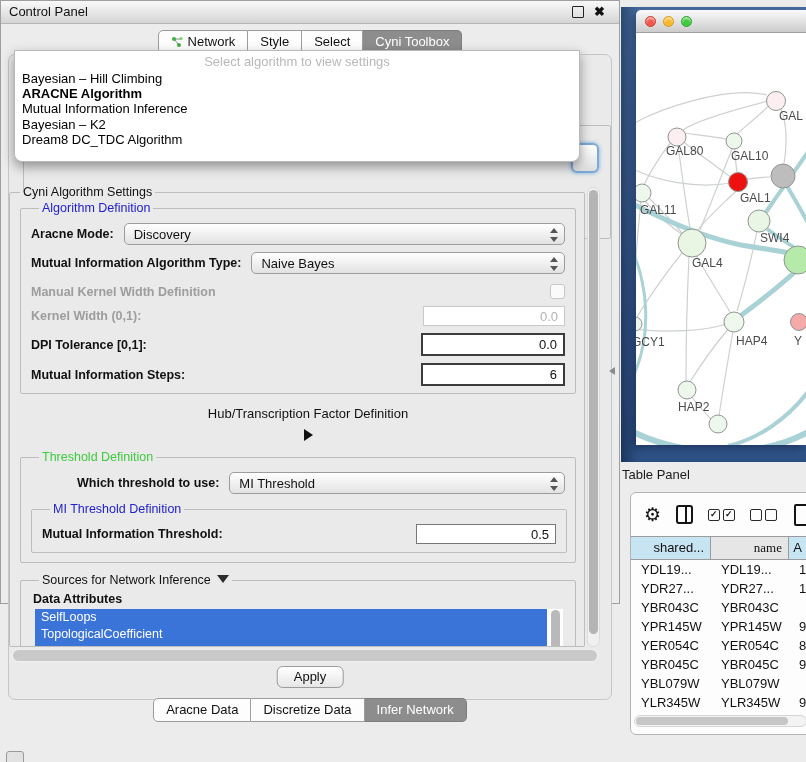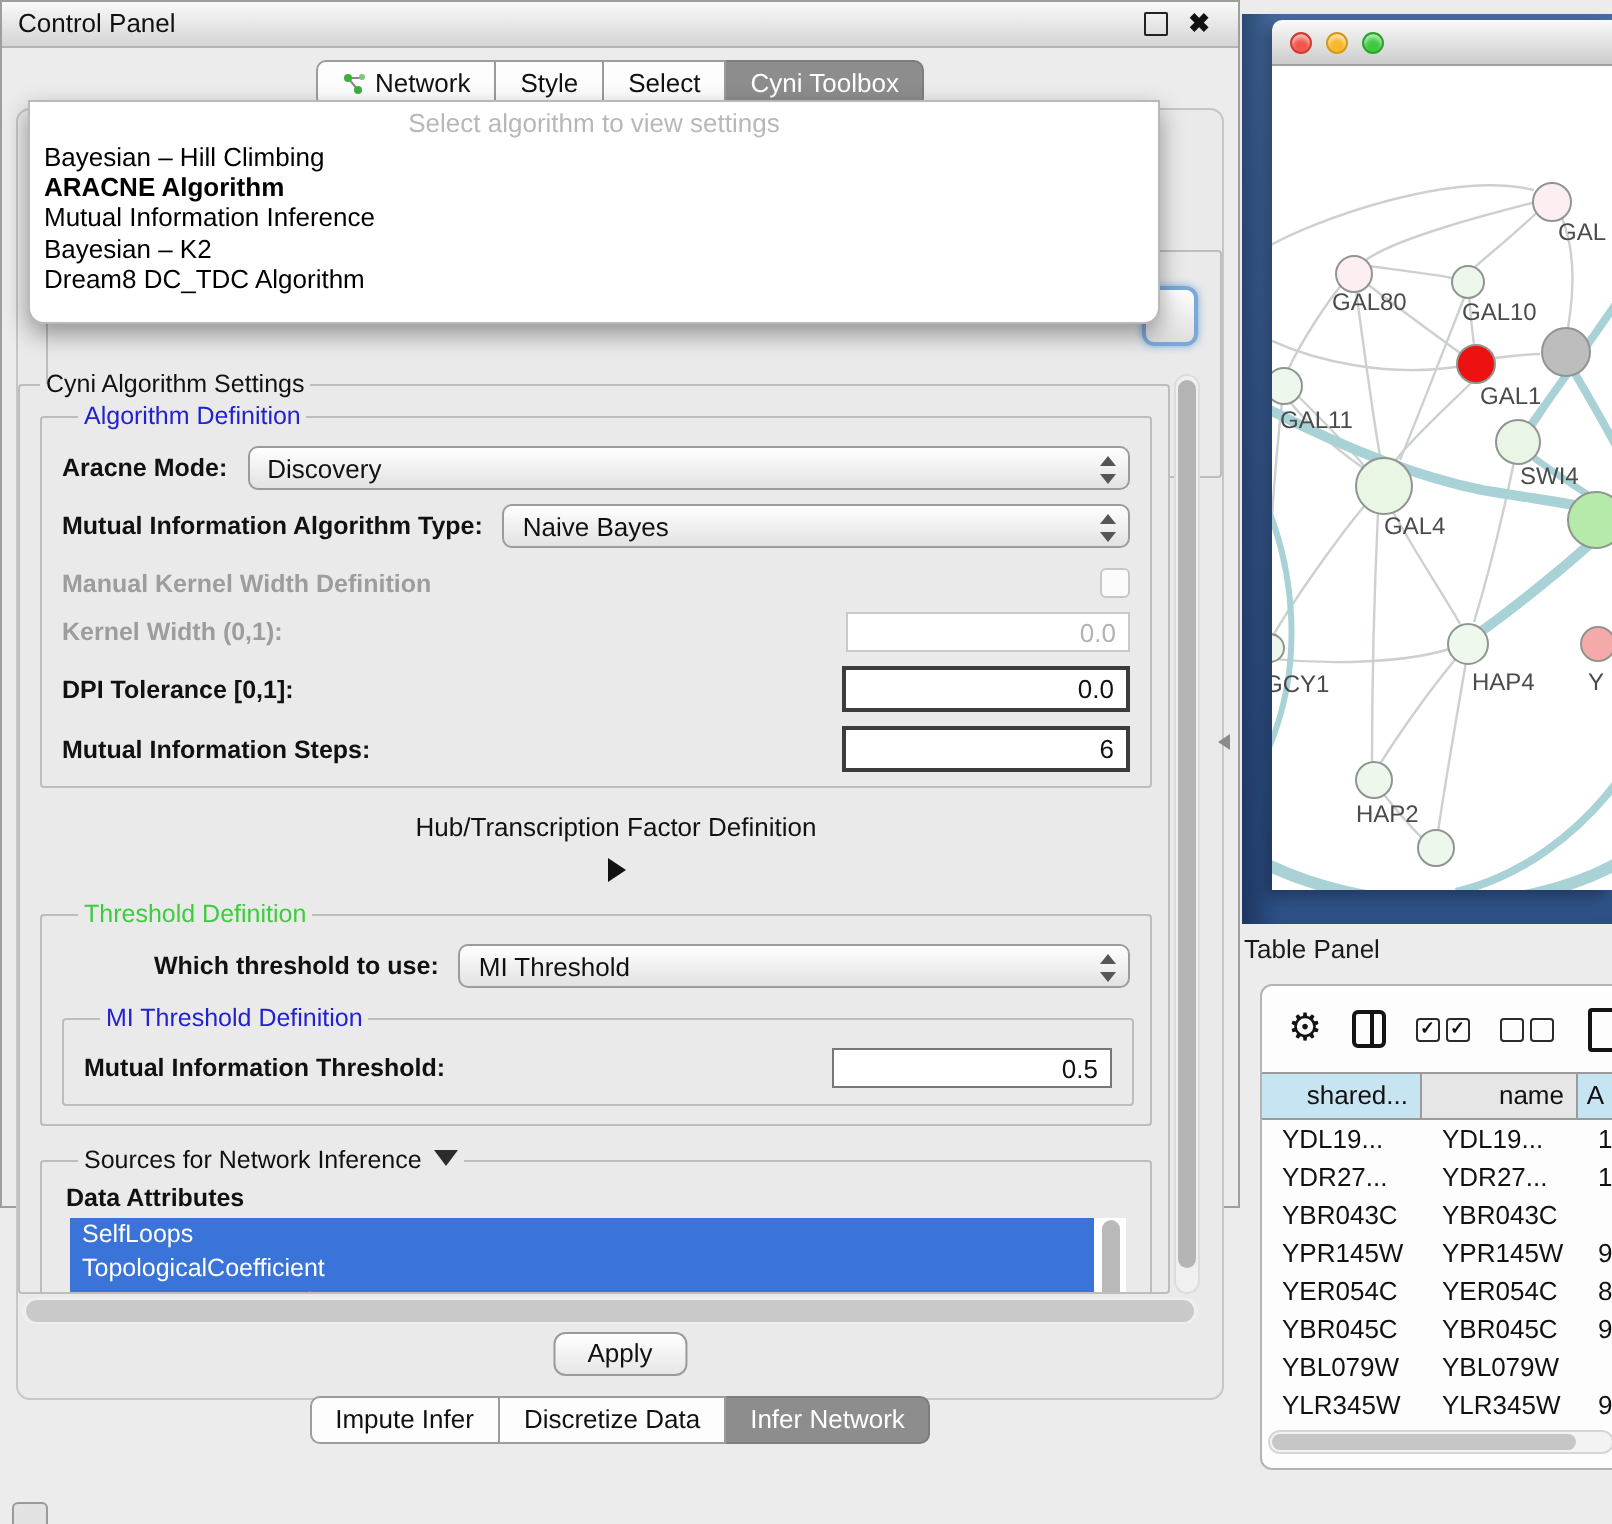--- a/index.html
+++ b/index.html
@@ -122,21 +122,21 @@
   .col-ic{width:17px;height:15px;border:2px solid #141414;border-radius:3px;position:relative;}
   .col-ic:before{content:"";position:absolute;left:7px;top:0;bottom:0;width:2px;background:#141414;}
   .cb-pair{display:flex;gap:3px;}
   .cb{width:10px;height:10px;border:1.5px solid #2a2a2a;border-radius:2px;font-size:9px;
     line-height:9px;text-align:center;color:#111;font-weight:bold;}
   .page-ic{width:15px;height:18px;border:2px solid #141414;border-radius:2px;margin-left:2px;}
   .tp-header{display:flex;height:22px;border-top:1px solid #9b9b9b;border-bottom:1px solid #9b9b9b;}
   .th{box-sizing:border-box;border-right:1px solid #9b9b9b;font-size:13px;color:#111;
     text-align:right;padding:3px 6px 0 0;overflow:hidden;white-space:nowrap;}
   .th.hl{background:#c7e4f2;}
-  .th.plain{background:#e6e6e6;}
+  .th.plain{background:#e6e6e6;font-family:Liberation Serif, serif;}
   .tp-rows{height:151px;overflow:hidden;}
   .tr{display:flex;height:19px;}
   .td{box-sizing:border-box;font-size:13px;color:#111;padding:2px 0 0 10px;
     overflow:hidden;white-space:nowrap;}
   .c1{width:80px;}.c2{width:78px;}.c3{flex:1;}
   .hscroll{position:absolute;left:3px;right:2px;bottom:7px;height:12px;background:#f3f3f3;
     border:1px solid #d6d6d6;border-radius:7px;box-sizing:border-box;}
   .hthumb{margin:1px 0 0 1px;width:152px;height:8px;background:#c6c6c6;border-radius:5px;}
 
   .corner-btn{position:absolute;left:6px;top:751px;width:16px;height:14px;
@@ -278,21 +278,21 @@
         <div class="vthumb"></div>
       </div>
     <div class="hstrip">
         <div class="ht"></div>
       </div>
 
     <button class="apply-btn">Apply</button>
 
     <div class="seg-bar bottom-tabs" id="bottomTabs">
         <div class="seg">
-          <span>Impute Infer</span>
+          <span>Aracne Data</span>
         </div>
         <div class="seg">
           <span>Discretize Data</span>
         </div>
         <div class="seg sel">
           <span>Infer Network</span>
         </div>
       </div>
   </div>
 

